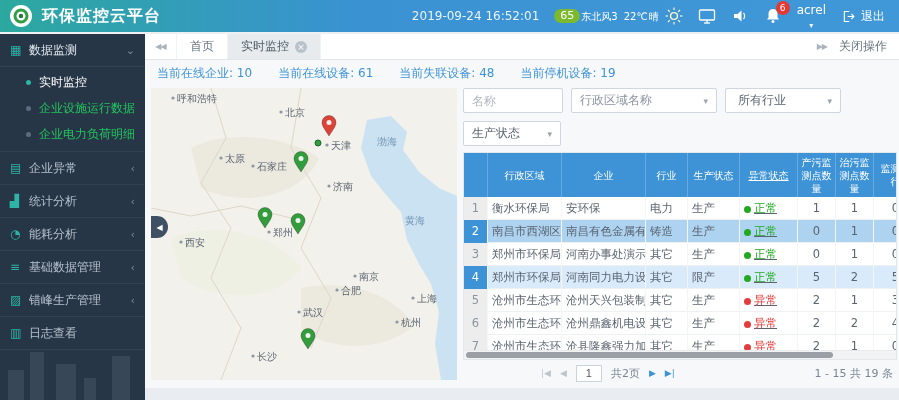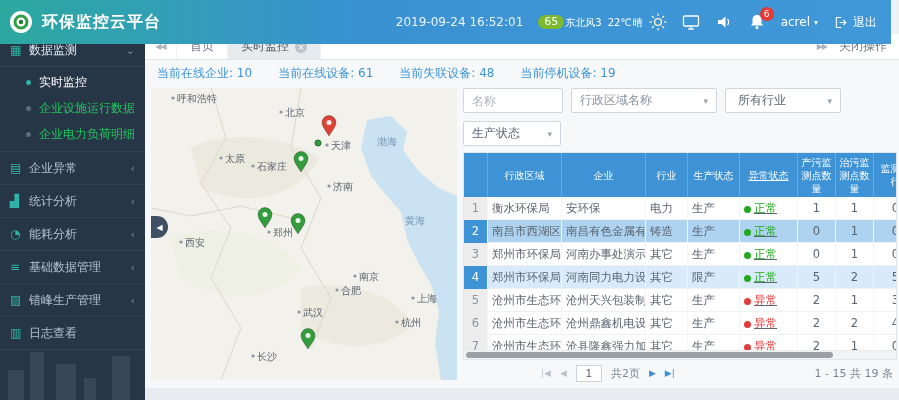--- a/index.html
+++ b/index.html
@@ -1,31 +1,31 @@
 <!DOCTYPE html>
 <html><head>
 <meta charset="utf-8">
 <style>
 *{box-sizing:border-box;margin:0;padding:0;}
 html,body{width:899px;height:400px;overflow:hidden;}
 body{position:relative;font-family:"DejaVu Sans","Liberation Sans",sans-serif;font-size:12px;background:#eef1f4;color:#556;}
 
 
-.header{position:absolute;top:0;left:0;right:8px;height:44px;background:linear-gradient(90deg,#2ba89f 0%,#3a92d2 40%,#4098d8 100%);display:flex;align-items:center;color:#fff;z-index:20;}
+.header{position:absolute;top:0;left:0;right:0;height:32px;background:linear-gradient(90deg,#2ba89f 0%,#3a92d2 40%,#4098d8 100%);display:flex;align-items:center;color:#fff;z-index:20;}
 .logo{width:22px;height:22px;margin-left:10px;flex:0 0 auto;}
 .app-title{font-size:16px;font-weight:bold;margin-left:10px;letter-spacing:1px;white-space:nowrap;}
 .hdr-right{margin-left:auto;display:flex;align-items:center;gap:15px;padding-right:14px;}
 .hdr-datetime{font-size:12px;color:#e9f3fb;white-space:nowrap;}
 .weather{display:flex;align-items:center;gap:6px;font-size:10px;line-height:1.3;}
 .weather-col{display:flex;flex-direction:row;align-items:center;gap:1px;}
 .aqi-badge{background:#7cb92e;color:#fff;border-radius:7px;padding:0 6px;font-size:11px;line-height:14px;}
 .hicon{width:18px;height:18px;display:block;cursor:pointer;}
 .bell-wrap{position:relative;cursor:pointer;}
 .badge{position:absolute;top:-6px;right:-8px;background:#e53935;color:#fff;border-radius:8px;min-width:14px;height:14px;line-height:14px;text-align:center;font-size:9px;padding:0 3px;}
-.user{display:flex;align-items:center;gap:4px;cursor:pointer;font-size:12px;}
+.user{display:flex;align-items:center;gap:4px;cursor:pointer;font-size:12px;flex-direction:column;}
 .caret{font-size:8px;opacity:.9;}
 .logout{display:flex;align-items:center;gap:5px;cursor:pointer;white-space:nowrap;}
 
 
 .sidebar{position:absolute;top:34px;left:0;width:145px;bottom:0;background:#273646;overflow:hidden;z-index:10;}
 .mi{height:33px;display:flex;align-items:center;padding:0 10px;color:#b4c0cd;font-size:12px;cursor:pointer;border-bottom:1px solid rgba(255,255,255,.05);}
 .mi .ic{color:#2fb3a6;width:19px;font-size:12px;flex:0 0 auto;}
 .mi .chev{margin-left:auto;color:#7d8b9c;font-size:11px;}
 .mi.top{color:#e2e9f0;}
 .submenu{border-bottom:1px solid rgba(255,255,255,.05);padding:2px 0 4px;}

